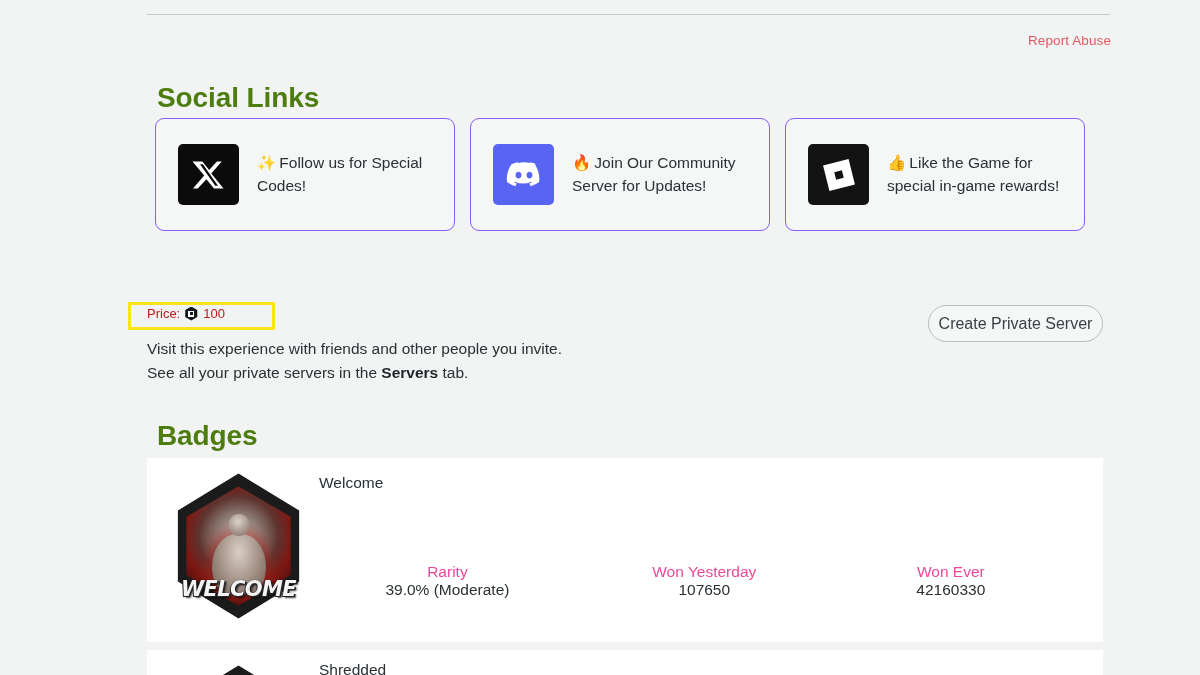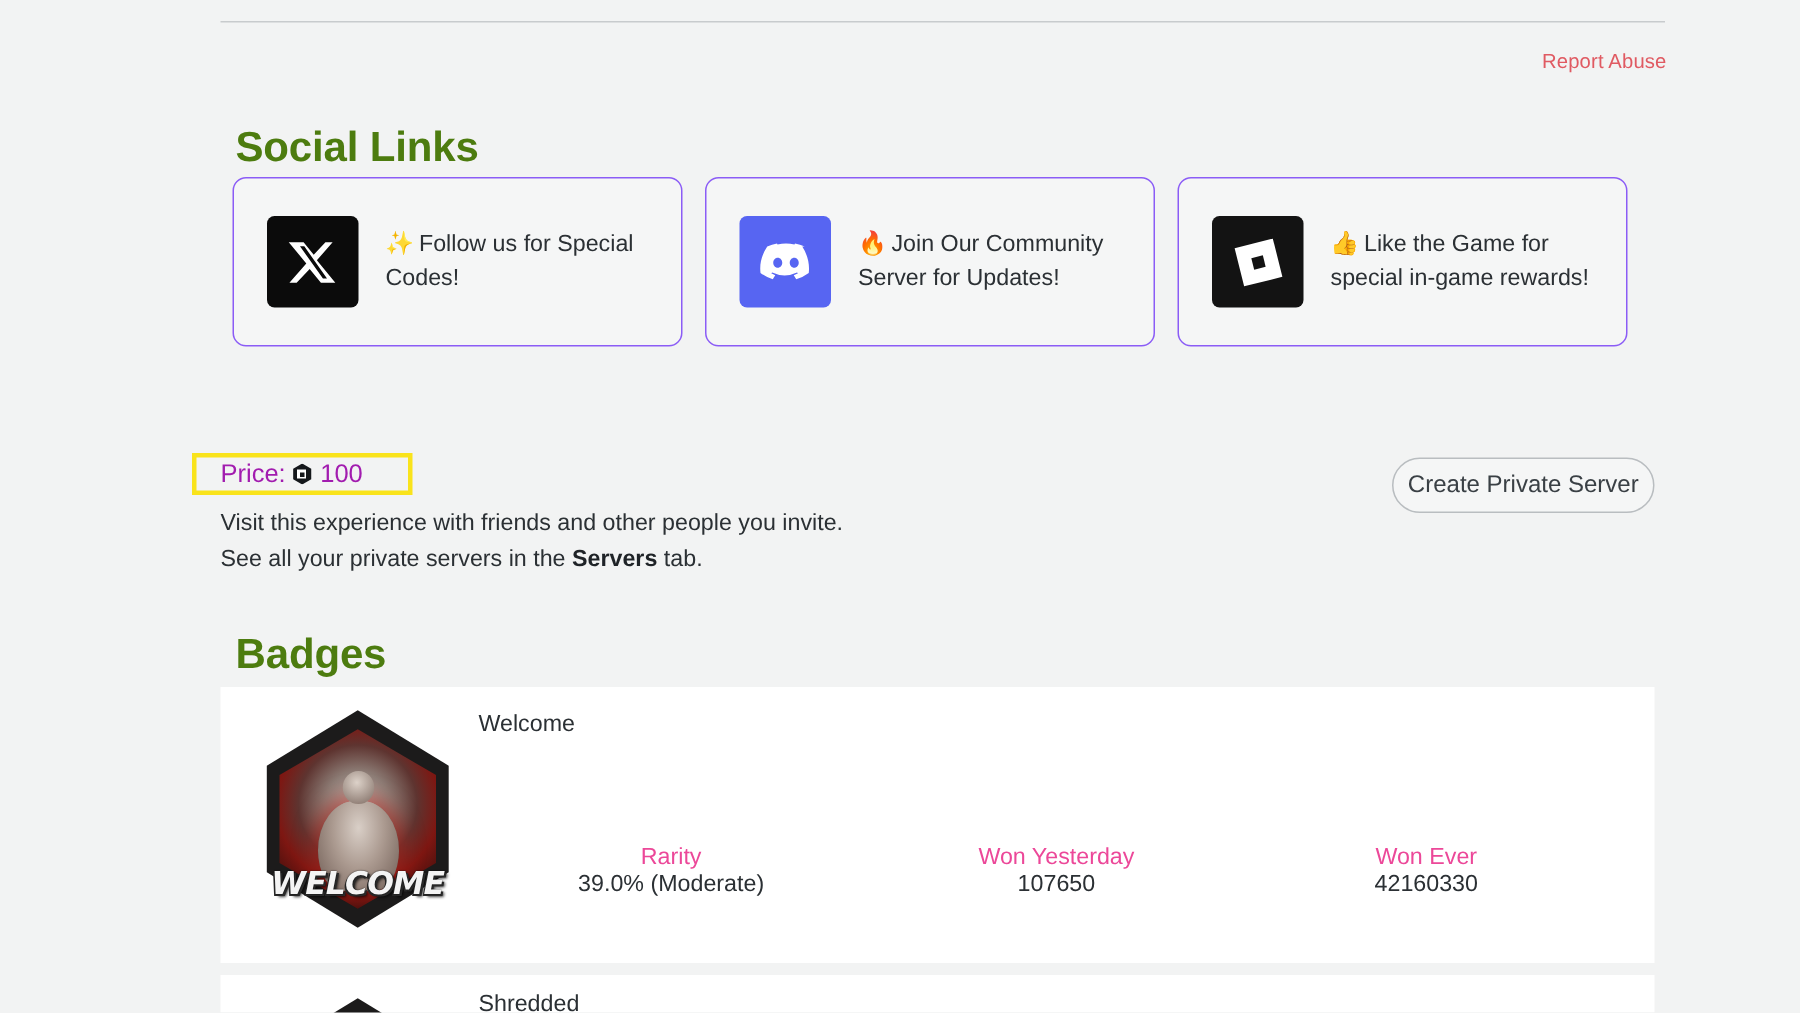--- a/index.html
+++ b/index.html
@@ -73,21 +73,21 @@
 
   
   .price-box {
     position: absolute; left: 128px; top: 302px;
     width: 147px; height: 28px;
     border: 3px solid #f9e31b;
     display: flex; align-items: center;
   }
   .price-text {
     position: absolute; left: 147px; top: 306px;
-    font-size: 17px; color: #a21caf;
+    font-size: 13px; color: #b91c1c;
     display: flex; align-items: center; gap: 2px;
   }
   .robux-icon {
     display: inline-block; width: 14px; height: 14px;
     position: relative; margin: 0 3px 0 2px;
   }
   .robux-icon .outer {
     position: absolute; inset: 0; background: #15181b;
     clip-path: polygon(50% 0%, 93% 25%, 93% 75%, 50% 100%, 7% 75%, 7% 25%);
   }

